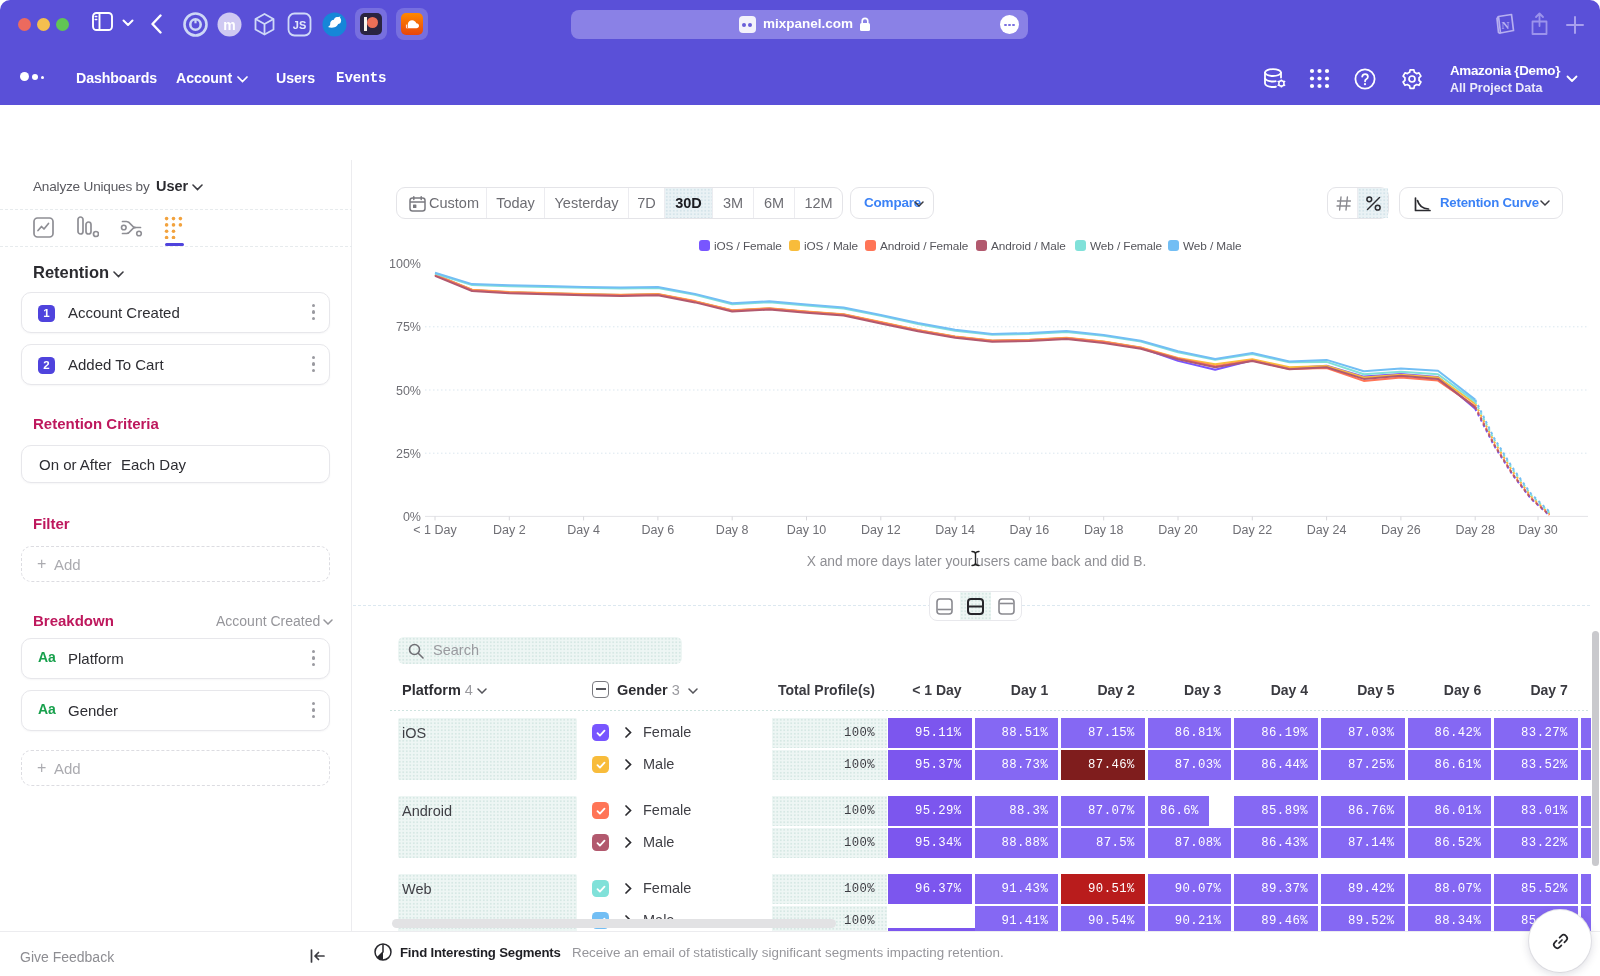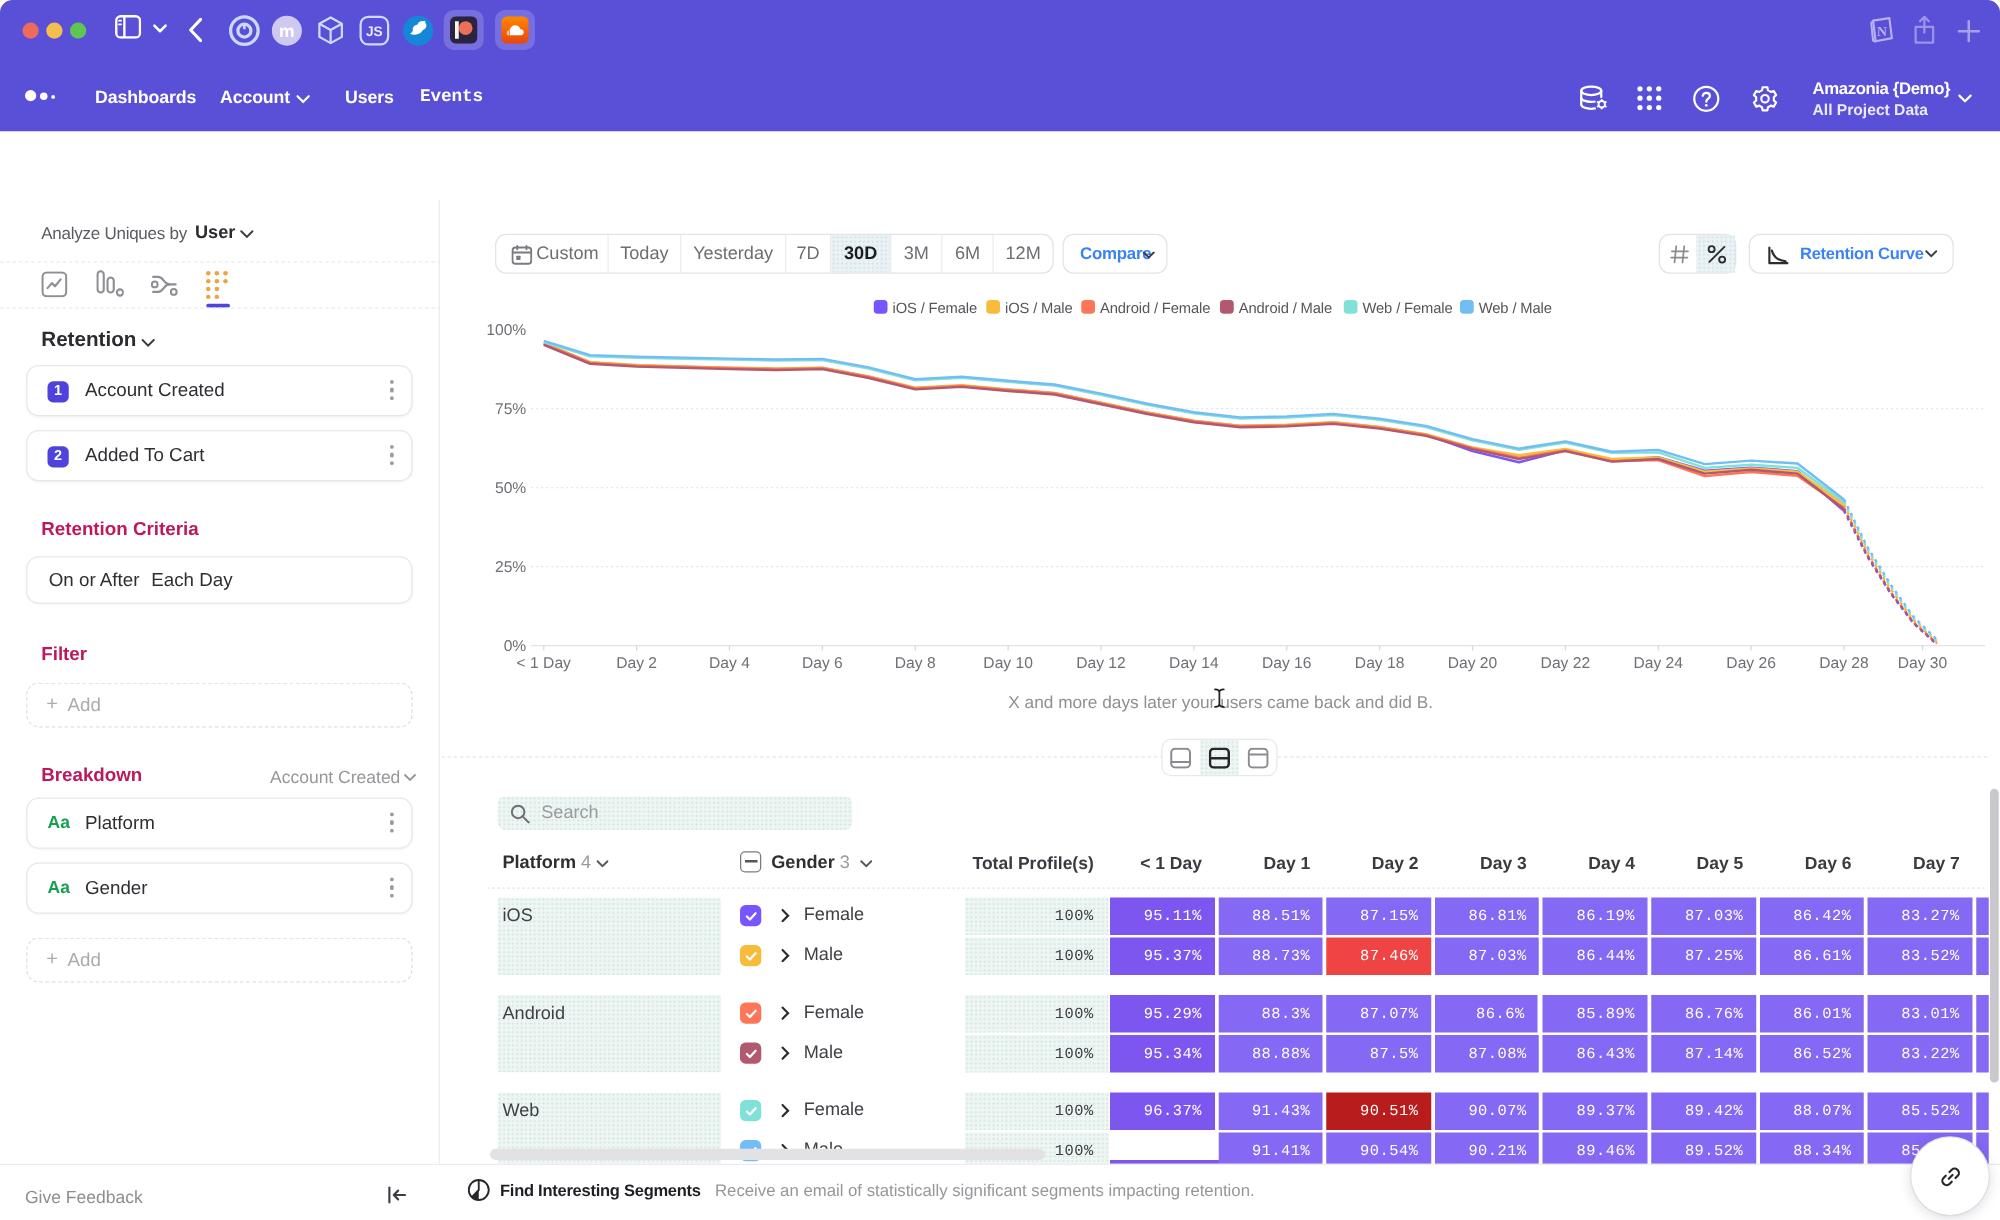--- a/index.html
+++ b/index.html
@@ -144,20 +144,36 @@
         <path d="M1.5 9.5h14V22h-14z" stroke="#9c93ec" stroke-width="1.8" fill="none" stroke-linejoin="round"></path>
         <path d="M8.5 14V2M5 5l3.5-3.5L12 5" stroke="#9c93ec" stroke-width="1.8" fill="none" stroke-linecap="round" stroke-linejoin="round"></path>
       </svg>
     <svg class="chromeicon" style="left:1566px; top:16px;" width="18" height="18" viewBox="0 0 18 18">
         <path d="M9 1v16M1 9h16" stroke="#a89fee" stroke-width="2" stroke-linecap="round"></path>
       </svg>
 
     <div style="position:absolute; left:20px; top:72px; width:9px; height:9px; border-radius:50%; background:#fff;"></div>
     <div style="position:absolute; left:32px; top:74px; width:6px; height:6px; border-radius:50%; background:#fff;"></div>
     <div style="position:absolute; left:40.5px; top:75.5px; width:3.5px; height:3.5px; border-radius:50%; background:#fff;"></div>
+    <div id="addrbar">
+      <div class="fav">
+          <i style="left:3px;"></i>
+          <i style="left:9px;"></i>
+        </div>
+      <div class="txt" style="font-size:13.5px;">mixpanel.com</div>
+      <svg style="position:absolute; left:288px; top:7px;" width="12" height="15" viewBox="0 0 12 15">
+          <rect x="1" y="6" width="10" height="8" rx="1.5" fill="#fff"></rect>
+          <path d="M3.2 6V4.2a2.8 2.8 0 015.6 0V6" stroke="#fff" stroke-width="1.6" fill="none"></path>
+        </svg>
+      <div class="dots3">
+          <i style="left:4px;"></i>
+          <i style="left:8px;"></i>
+          <i style="left:12px;"></i>
+        </div>
+    </div>
 
     <div class="navlink" style="left:76px;">Dashboards</div>
     <div class="navlink" style="left:176px;">Account</div>
     <svg class="abs" style="left:237px; top:76px;" width="11" height="7" viewBox="0 0 11 7">
         <path d="M1 1l4.5 4.5L10 1" stroke="#fff" stroke-width="1.7" fill="none" stroke-linecap="round"></path>
       </svg>
     <div class="navlink" style="left:276px;">Users</div>
     <div class="navlink" style="left:336px;font-family:Liberation Mono, monospace;">Events</div>
 
     <svg class="abs" style="left:1263px; top:68px;" width="25" height="22" viewBox="0 0 25 22">
@@ -503,21 +519,21 @@
       <path d="M2.5 6.2l2.4 2.4 4.6-5" stroke="#fff" stroke-width="1.8" fill="none" stroke-linecap="round" stroke-linejoin="round"></path>
     </svg>
   </div>
 <svg class="abs" style="left:625px; top:759px;" width="7" height="11" viewBox="0 0 7 11">
     <path d="M1 1l4.5 4.5L1 10" stroke="#2b2b30" stroke-width="1.7" fill="none" stroke-linecap="round"></path>
   </svg>
 <div class="rowlabel" style="left:643px; top:756px;">Male</div>
 <div class="tealcell" style="position:absolute; left:772px; top:750px; width:115px; height:30px; font-family:'Liberation Mono', monospace; font-size:12.3px; letter-spacing:0.4px; color:#3c3c42; text-align:right; line-height:30px; padding-right:12px;">100%</div>
 <div class="pcell" style="left:888.0px; top:750px; width:83.6px; background:#7C56EE;">95.37%</div>
 <div class="pcell" style="left:974.6px; top:750px; width:83.6px; background:#8568F3;">88.73%</div>
-<div class="pcell" style="left:1061.2px; top:750px; width:83.6px; background:#ef4444;">87.46%</div>
+<div class="pcell" style="left:1061.2px; top:750px; width:83.6px; background:#7f1d1d;">87.46%</div>
 <div class="pcell" style="left:1147.8px; top:750px; width:83.6px; background:#8568F3;">87.03%</div>
 <div class="pcell" style="left:1234.4px; top:750px; width:83.6px; background:#8568F3;">86.44%</div>
 <div class="pcell" style="left:1321.0px; top:750px; width:83.6px; background:#8568F3;">87.25%</div>
 <div class="pcell" style="left:1407.6px; top:750px; width:83.6px; background:#8568F3;">86.61%</div>
 <div class="pcell" style="left:1494.2px; top:750px; width:83.6px; background:#8568F3;">83.52%</div>
 <div class="pcell" style="left:1581px; top:750px; width:9px; background:#8568F3;"></div>
 <div class="tealcell" style="position:absolute; left:398px; top:796px; width:179px; height:62px; border-radius:2px;"></div>
 <div class="grouplabel" style="left:402px; top:803px;">Android</div>
 <div class="chk" style="left:592px; top:802px; background:#FF7557;">
     <svg width="12" height="12" viewBox="0 0 12 12">
@@ -525,21 +541,21 @@
     </svg>
   </div>
 <svg class="abs" style="left:625px; top:805px;" width="7" height="11" viewBox="0 0 7 11">
     <path d="M1 1l4.5 4.5L1 10" stroke="#2b2b30" stroke-width="1.7" fill="none" stroke-linecap="round"></path>
   </svg>
 <div class="rowlabel" style="left:643px; top:802px;">Female</div>
 <div class="tealcell" style="position:absolute; left:772px; top:796px; width:115px; height:30px; font-family:'Liberation Mono', monospace; font-size:12.3px; letter-spacing:0.4px; color:#3c3c42; text-align:right; line-height:30px; padding-right:12px;">100%</div>
 <div class="pcell" style="left:888.0px; top:796px; width:83.6px; background:#7C56EE;">95.29%</div>
 <div class="pcell" style="left:974.6px; top:796px; width:83.6px; background:#8568F3;">88.3%</div>
 <div class="pcell" style="left:1061.2px; top:796px; width:83.6px; background:#8568F3;">87.07%</div>
-<div class="pcell" style="left:1147.8px; top:796px; width:82px; background:#8568F3;">86.6%</div>
+<div class="pcell" style="left:1147.8px; top:796px; width:61px; background:#8568F3;">86.6%</div>
 <div class="pcell" style="left:1234.4px; top:796px; width:83.6px; background:#8568F3;">85.89%</div>
 <div class="pcell" style="left:1321.0px; top:796px; width:83.6px; background:#8568F3;">86.76%</div>
 <div class="pcell" style="left:1407.6px; top:796px; width:83.6px; background:#8568F3;">86.01%</div>
 <div class="pcell" style="left:1494.2px; top:796px; width:83.6px; background:#8568F3;">83.01%</div>
 <div class="pcell" style="left:1581px; top:796px; width:9px; background:#8568F3;"></div>
 <div class="chk" style="left:592px; top:834px; background:#B2596E;">
     <svg width="12" height="12" viewBox="0 0 12 12">
       <path d="M2.5 6.2l2.4 2.4 4.6-5" stroke="#fff" stroke-width="1.8" fill="none" stroke-linecap="round" stroke-linejoin="round"></path>
     </svg>
   </div>

